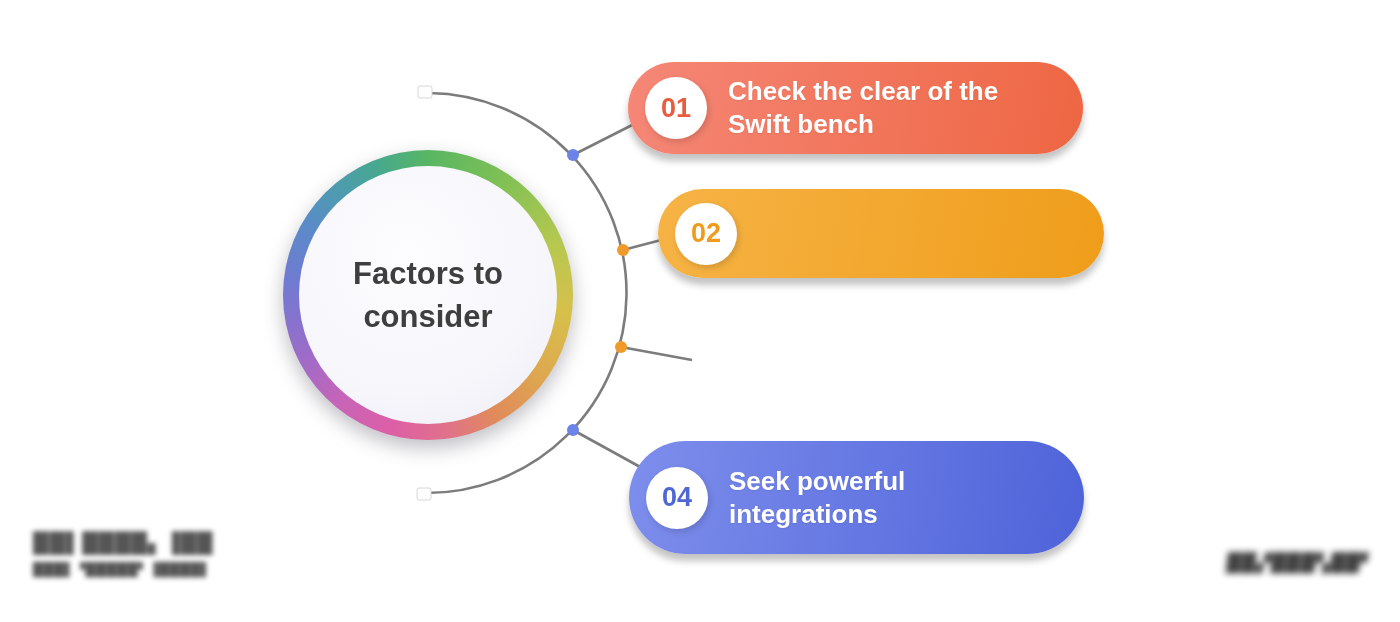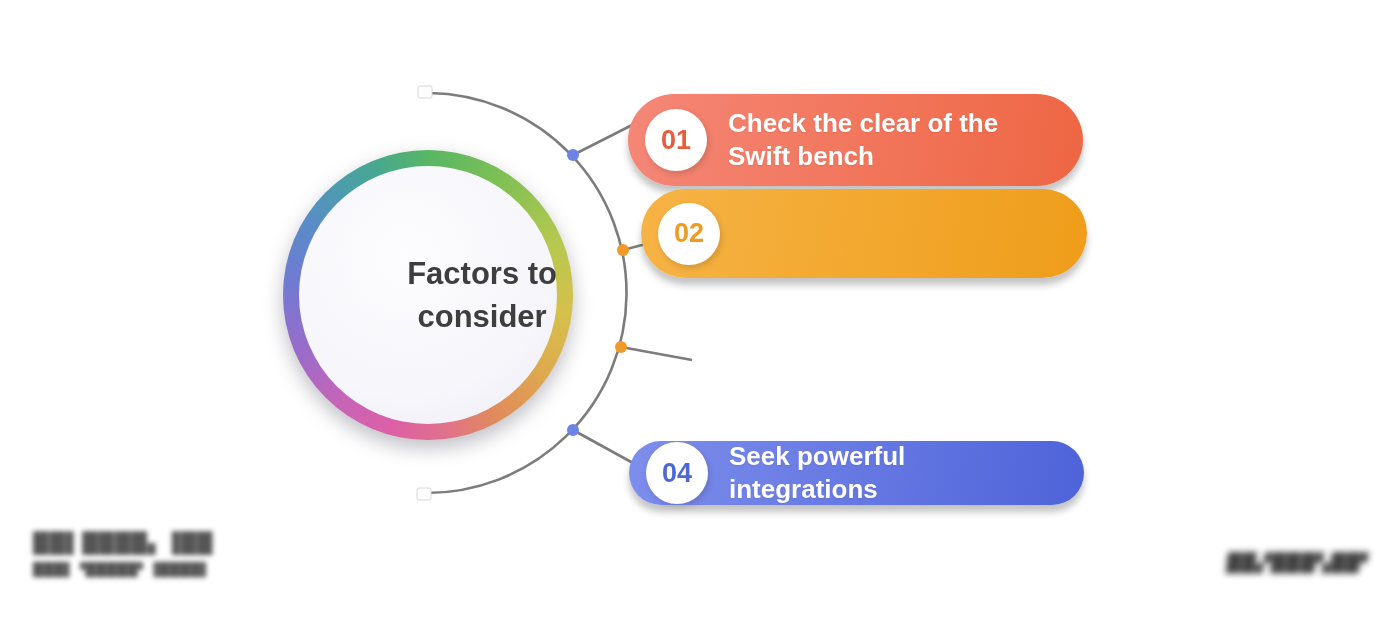--- a/index.html
+++ b/index.html
@@ -9,43 +9,43 @@
   }
   svg.connector-layer{position:absolute;left:0;top:0;pointer-events:none;}
   
   .ring{
     position:absolute;left:283px;top:150px;width:290px;height:290px;border-radius:50%;
     filter:drop-shadow(0 8px 10px rgba(110,110,125,.45));
   }
   .ring-inner{
     position:absolute;left:16px;top:16px;right:16px;bottom:16px;border-radius:50%;
     background:radial-gradient(circle at 42% 35%, #fdfdff 0%, #f6f6fb 62%, #ebebf4 100%);
-    display:flex;align-items:center;justify-content:flex-end;text-align:center;
+    display:flex;align-items:center;justify-content:center;text-align:center;
   }
   .ring-title{
     font-size:31px;line-height:43px;font-weight:700;color:#3e3e3e;white-space:pre-line;
   }
   
   .pill{
     position:absolute;border-radius:60px;display:flex;align-items:center;
     box-shadow:0 7px 7px rgba(40,40,40,.28);
   }
   .pill-num{
     width:62px;height:62px;border-radius:50%;background:#ffffff;flex:0 0 62px;
     margin-left:17px;display:flex;align-items:center;justify-content:center;
     font-size:27px;font-weight:700;box-shadow:2px 3px 6px rgba(0,0,0,.14);
   }
   .pill-label{
     margin-left:21px;margin-right:26px;color:#ffffff;font-size:26px;font-weight:600;
     line-height:33px;white-space:pre-line;text-shadow:0 1px 2px rgba(0,0,0,.08);
   }
   #pill-0{left:628px;top:62px;width:455px;height:92px;}
-  #pill-1{left:641px;top:189px;width:446px;height:89px;}
+  #pill-1{left:658px;top:189px;width:446px;height:89px;}
   #pill-2{left:686px;top:314px;width:440px;height:90px;}
-  #pill-3{left:629px;top:441px;width:455px;height:64px;}
+  #pill-3{left:629px;top:441px;width:455px;height:113px;}
   
   .wm{position:absolute;color:#474747;}
   .wm-left{left:33px;top:531px;filter:blur(2.6px);opacity:.92;}
   .wm-left .l1{font-size:20px;font-weight:700;letter-spacing:1px;font-family:"DejaVu Sans",sans-serif;}
   .wm-left .l2{font-size:13px;margin-top:7px;letter-spacing:.5px;font-family:"DejaVu Sans",sans-serif;}
   .wm-right{left:1227px;top:552px;filter:blur(3px);opacity:.95;transform:skewX(-6deg);
     font-size:18px;font-weight:700;letter-spacing:1px;font-family:"DejaVu Sans",sans-serif;color:#383838;}
 </style>
 </head>
 <body>
@@ -66,21 +66,21 @@
     <circle cx="573" cy="430" r="6" fill="#6c83e8"></circle>
   </svg>
 
   <div class="ring" id="ring" style="background: conic-gradient(rgb(88, 182, 99) 0%, rgb(127, 192, 85) 9%, rgb(183, 200, 79) 19%, rgb(214, 192, 75) 27%, rgb(221, 171, 78) 34%, rgb(225, 138, 91) 42%, rgb(224, 113, 139) 48%, rgb(221, 95, 165) 54%, rgb(199, 100, 184) 61%, rgb(155, 108, 201) 68%, rgb(115, 121, 210) 76%, rgb(91, 138, 201) 83%, rgb(77, 156, 174) 89%, rgb(71, 168, 143) 94%, rgb(88, 182, 99) 100%);">
     <div class="ring-inner">
       <div class="ring-title">Factors to
 consider</div>
     </div>
   </div>
 
-  <div class="pill" id="pill-0" style="background: linear-gradient(100deg, rgb(245, 135, 119), rgb(238, 102, 67)); margin-top: 32px;">
+  <div class="pill" id="pill-0" style="background: linear-gradient(100deg, rgb(245, 135, 119), rgb(238, 102, 67));">
     <div class="pill-num" style="color: rgb(232, 92, 63);">01</div>
     <div class="pill-label">Check the clear of the
 Swift bench</div>
   </div>
   <div class="pill" id="pill-1" style="background: linear-gradient(100deg, rgb(246, 179, 69), rgb(239, 157, 26));">
     <div class="pill-num" style="color: rgb(240, 155, 29);">02</div>
   </div>
   <div class="pill" id="pill-3" style="background: linear-gradient(100deg, rgb(126, 142, 236), rgb(78, 99, 217));">
     <div class="pill-num" style="color: rgb(79, 102, 214);">04</div>
     <div class="pill-label">Seek powerful integrations</div>

